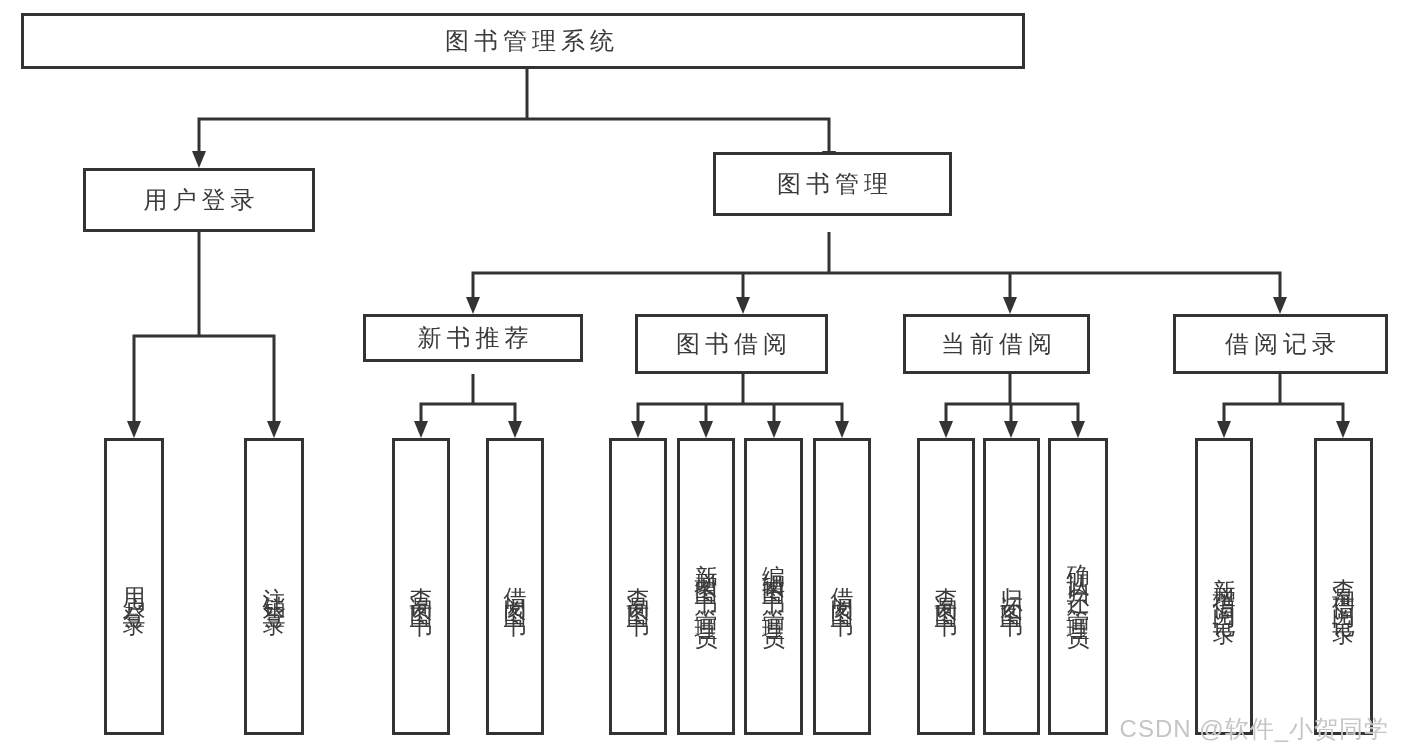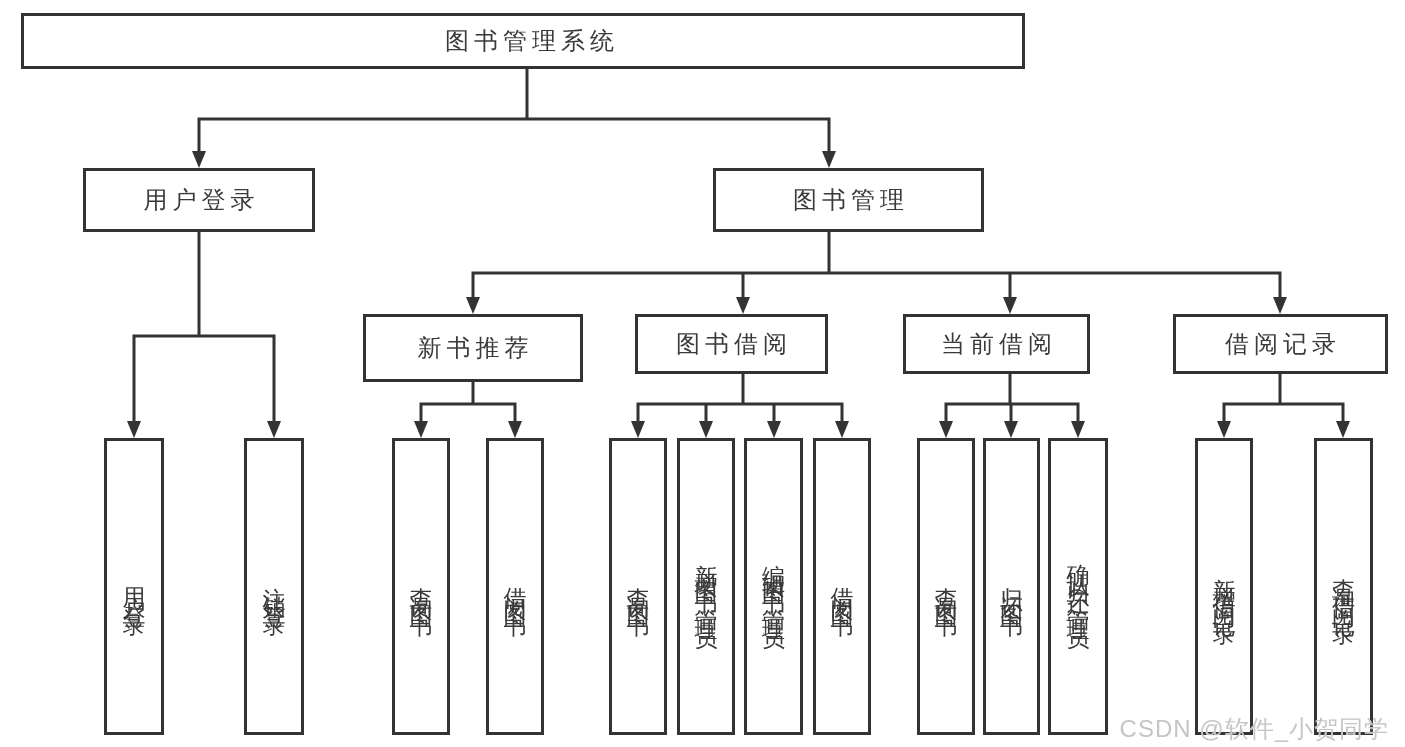--- a/index.html
+++ b/index.html
@@ -115,23 +115,23 @@
       <polygon points="1071,421 1085,421 1078,438"></polygon>
 
       <polygon points="1217,421 1231,421 1224,438"></polygon>
       <polygon points="1336,421 1350,421 1343,438"></polygon>
     </g>
   </svg>
 
   <div class="hbox" style="left:21px; top:13px; width:1004px; height:56px;padding-left:13px;">图书管理系统</div>
 
   <div class="hbox" style="left:83px; top:168px; width:232px; height:64px;">用户登录</div>
-  <div class="hbox" style="left:713px; top:168px; width:271px; height:64px;">图书管理</div>
+  <div class="hbox" style="left:713px; top:152px; width:239px; height:64px;">图书管理</div>
 
-  <div class="hbox" style="left:363px; top:314px; width:220px; height:68px;">新书推荐</div>
+  <div class="hbox" style="left:363px; top:314px; width:220px; height:48px;">新书推荐</div>
   <div class="hbox" style="left:635px; top:314px; width:193px; height:60px;">图书借阅</div>
   <div class="hbox" style="left:903px; top:314px; width:187px; height:60px;">当前借阅</div>
   <div class="hbox" style="left:1173px; top:314px; width:215px; height:60px;">借阅记录</div>
 
   <div class="vbox" style="left:104px; top:438px; width:60px; height:297px;">
     <span class="vtext">用户登录</span>
   </div>
   <div class="vbox" style="left:244px; top:438px; width:60px; height:297px;">
     <span class="vtext">注销登录</span>
   </div>

